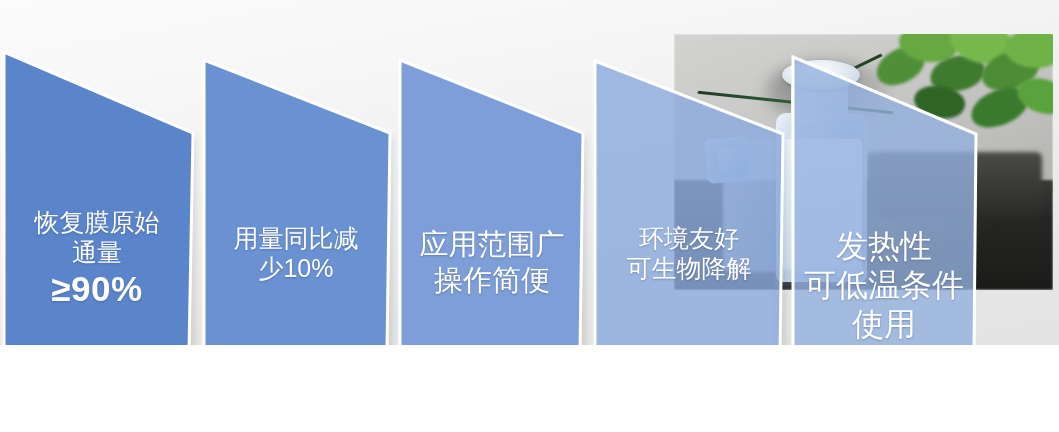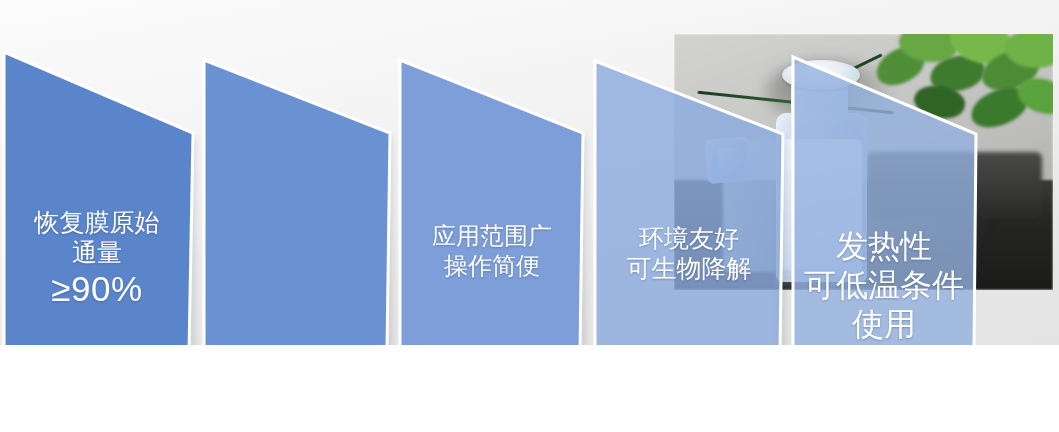--- a/index.html
+++ b/index.html
@@ -154,23 +154,23 @@
     position: absolute;
     color: #ffffff;
     text-align: center;
     line-height: 1.22;
     text-shadow: 0 1px 2px rgba(40,60,95,.35);
     white-space: pre-line;
     pointer-events: none;
     font-weight: 400;
   }
   .cap1 { left: 8px;   top: 176px; width: 178px; font-size: 25px; }
-  .cap1 .big { font-size: 35px; display: block; letter-spacing: .5px; }
+  .cap1 .big { font-size: 35px; display: block; letter-spacing: .5px; font-weight: bold; }
   .cap2 { left: 208px; top: 192px; width: 176px; font-size: 25px; }
-  .cap3 { left: 404px; top: 192px; width: 176px; font-size: 24px; }
+  .cap3 { left: 404px; top: 192px; width: 176px; font-size: 29px; }
   .cap4 { left: 598px; top: 192px; width: 182px; font-size: 25px; text-align: center; }
   .cap5 { left: 796px; top: 188px; width: 176px; font-size: 32px; }
 
   .shadow-strip {
     position: absolute;
     background: rgba(0,0,0,.10);
     filter: blur(3px);
   }
 </style>
 </head>
@@ -228,20 +228,24 @@
   </div>
   <div class="caption cap1">
     <span>恢复膜原始<br>通量<br><span class="big">≥90%</span></span>
   </div>
 
   <div class="panel">
     <svg width="1059" height="432" viewBox="0 0 1059 432">
       <polygon class="face" points="204,60 390,133 387,350 204,420" fill="#6a92d3"></polygon>
     </svg>
   </div>
+  <div class="caption cap2">
+    <span>用量同比减
+少10%</span>
+  </div>
 
   <div class="panel">
     <svg width="1059" height="432" viewBox="0 0 1059 432">
       <polygon class="face" points="400,60 583,133 580,352 400,420" fill="#7d9ed8"></polygon>
     </svg>
   </div>
   <div class="caption cap3">
     <span>应用范围广
 操作简便</span>
   </div>

